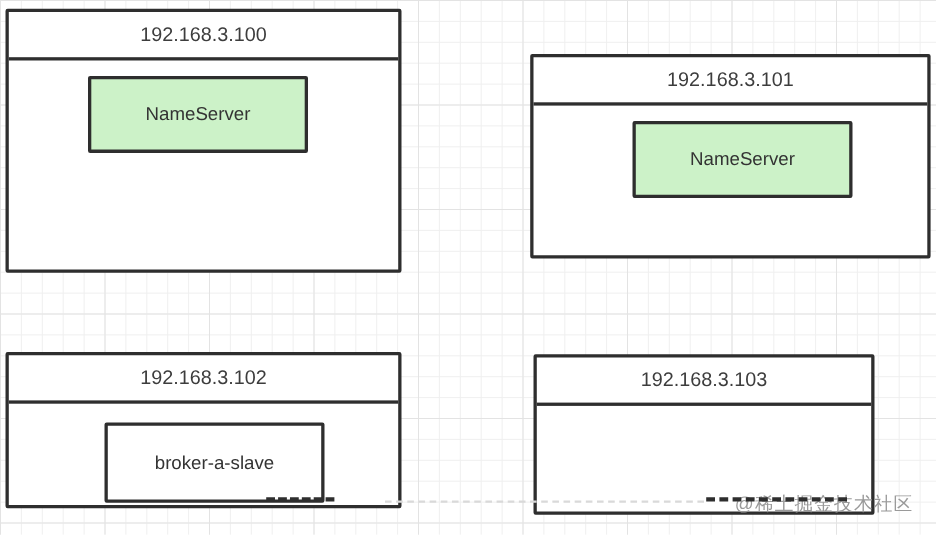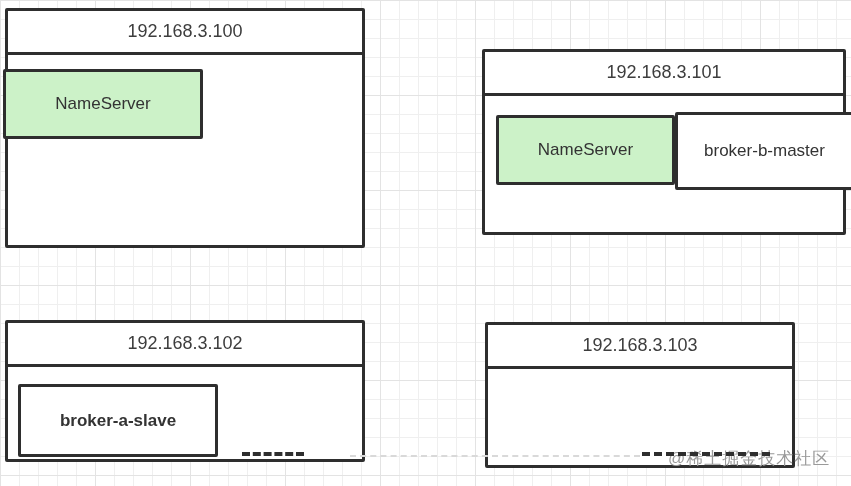--- a/index.html
+++ b/index.html
@@ -32,41 +32,41 @@
     height: 44px;
     border-bottom: 3px solid #2e2e2e;
     display: flex;
     align-items: center;
     justify-content: center;
     font-size: 18px;
     color: #3d3d3d;
   }
   .server-body {
     display: flex;
-    flex-direction: row;
+    flex-direction: column;
     align-items: center;
   }
   .inner-box {
     width: 200px;
     border: 3px solid #2e2e2e;
     background: #ffffff;
     display: flex;
     align-items: center;
     justify-content: center;
     font-size: 17px;
     color: #333333;
     border-radius: 2px;
   }
   .nameserver { background: #ccf2c8; height: 70px; margin-top: 14px; }
   .master     { height: 78px; margin-top: 16px; }
   .slave      { height: 73px; margin-top: 17px; }
 
   .node-0 .inner-box { transform: translateX(-5px); }
   .node-1 .inner-box { transform: translateX(11px); }
-  .node-2 .inner-box { transform: translateX(10px); font-weight: bold; }
+  .node-2 .inner-box { transform: translateX(10px); }
   .node-3 .inner-box { transform: translateX(15px); }
 
   .dash-line { position: absolute; z-index: 4; }
   .dash-a { left: 242px; top: 452px; width: 62px;  border-top: 4px dashed #2e2e2e; }
   .dash-b { left: 350px; top: 455px; width: 290px; border-top: 2px dashed #d9d9d9; }
   .dash-c { left: 642px; top: 452px; width: 128px; border-top: 4px dashed #2e2e2e; }
 
   .watermark {
     position: absolute;
     left: 668px;
@@ -94,23 +94,20 @@
 </div>
 
 <div class="server-node node-1">
   <div class="server-header">
     <span>192.168.3.101</span>
   </div>
   <div class="server-body">
     <div class="inner-box nameserver">
       <span>NameServer</span>
     </div>
-    <div class="inner-box master">
-      <span>broker-b-master</span>
-    </div>
   </div>
 </div>
 
 <div class="server-node node-2">
   <div class="server-header">
     <span>192.168.3.102</span>
   </div>
   <div class="server-body">
     <div class="inner-box slave">
       <span>broker-a-slave</span>

